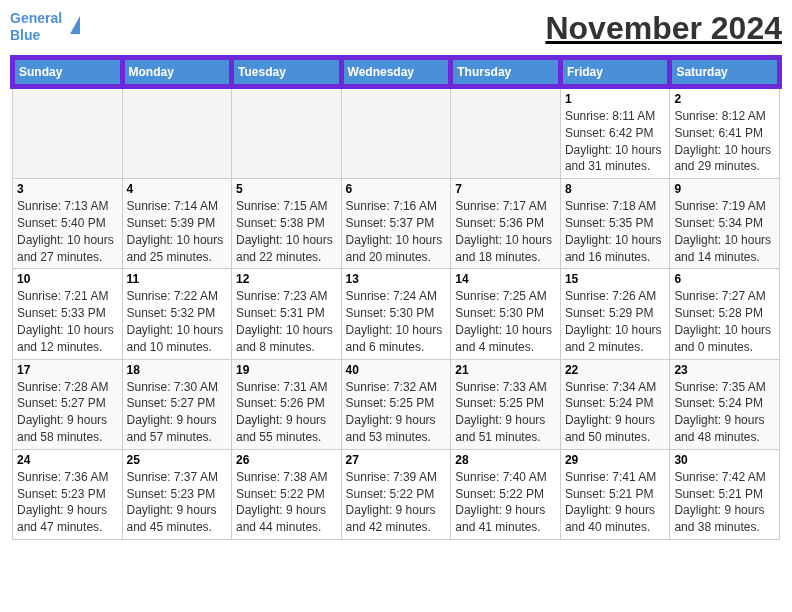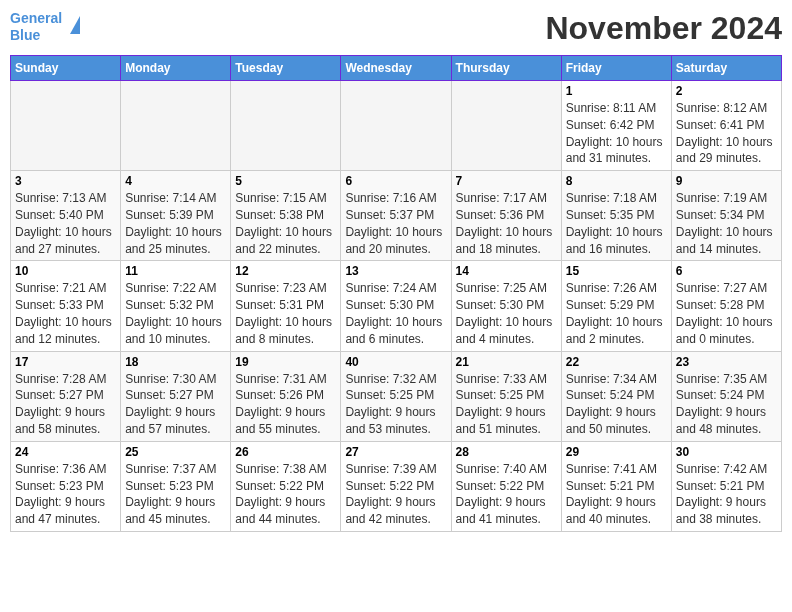--- a/index.html
+++ b/index.html
@@ -33,20 +33,21 @@
     .logo-triangle {
       width: 0;
       height: 0;
       border-left: 10px solid transparent;
       border-bottom: 18px solid #4a90d9;
       margin-left: 4px;
       margin-top: -4px;
     }
     .title-block {
       text-align: right;
+      text-decoration: underline;
     }
     .month-title {
       font-size: 32px;
       font-weight: bold;
       color: #333;
     }
     .location {
       font-size: 14px;
       color: #555;
     }
@@ -55,21 +56,21 @@
       border-collapse: collapse;
       font-size: 11px;
     }
     .calendar th {
       background: #4a90d9;
       color: #fff;
       padding: 5px 4px;
       text-align: left;
       font-size: 12px;
       font-weight: bold;
-      border: 1px solid #6d28d9;
+      border: 5px solid #6d28d9;
     }
     .calendar td {
       border: 1px solid #ccc;
       vertical-align: top;
       padding: 3px 4px;
       width: 110px;
       min-height: 80px;
       height: 80px;
       background: #fff;
     }

